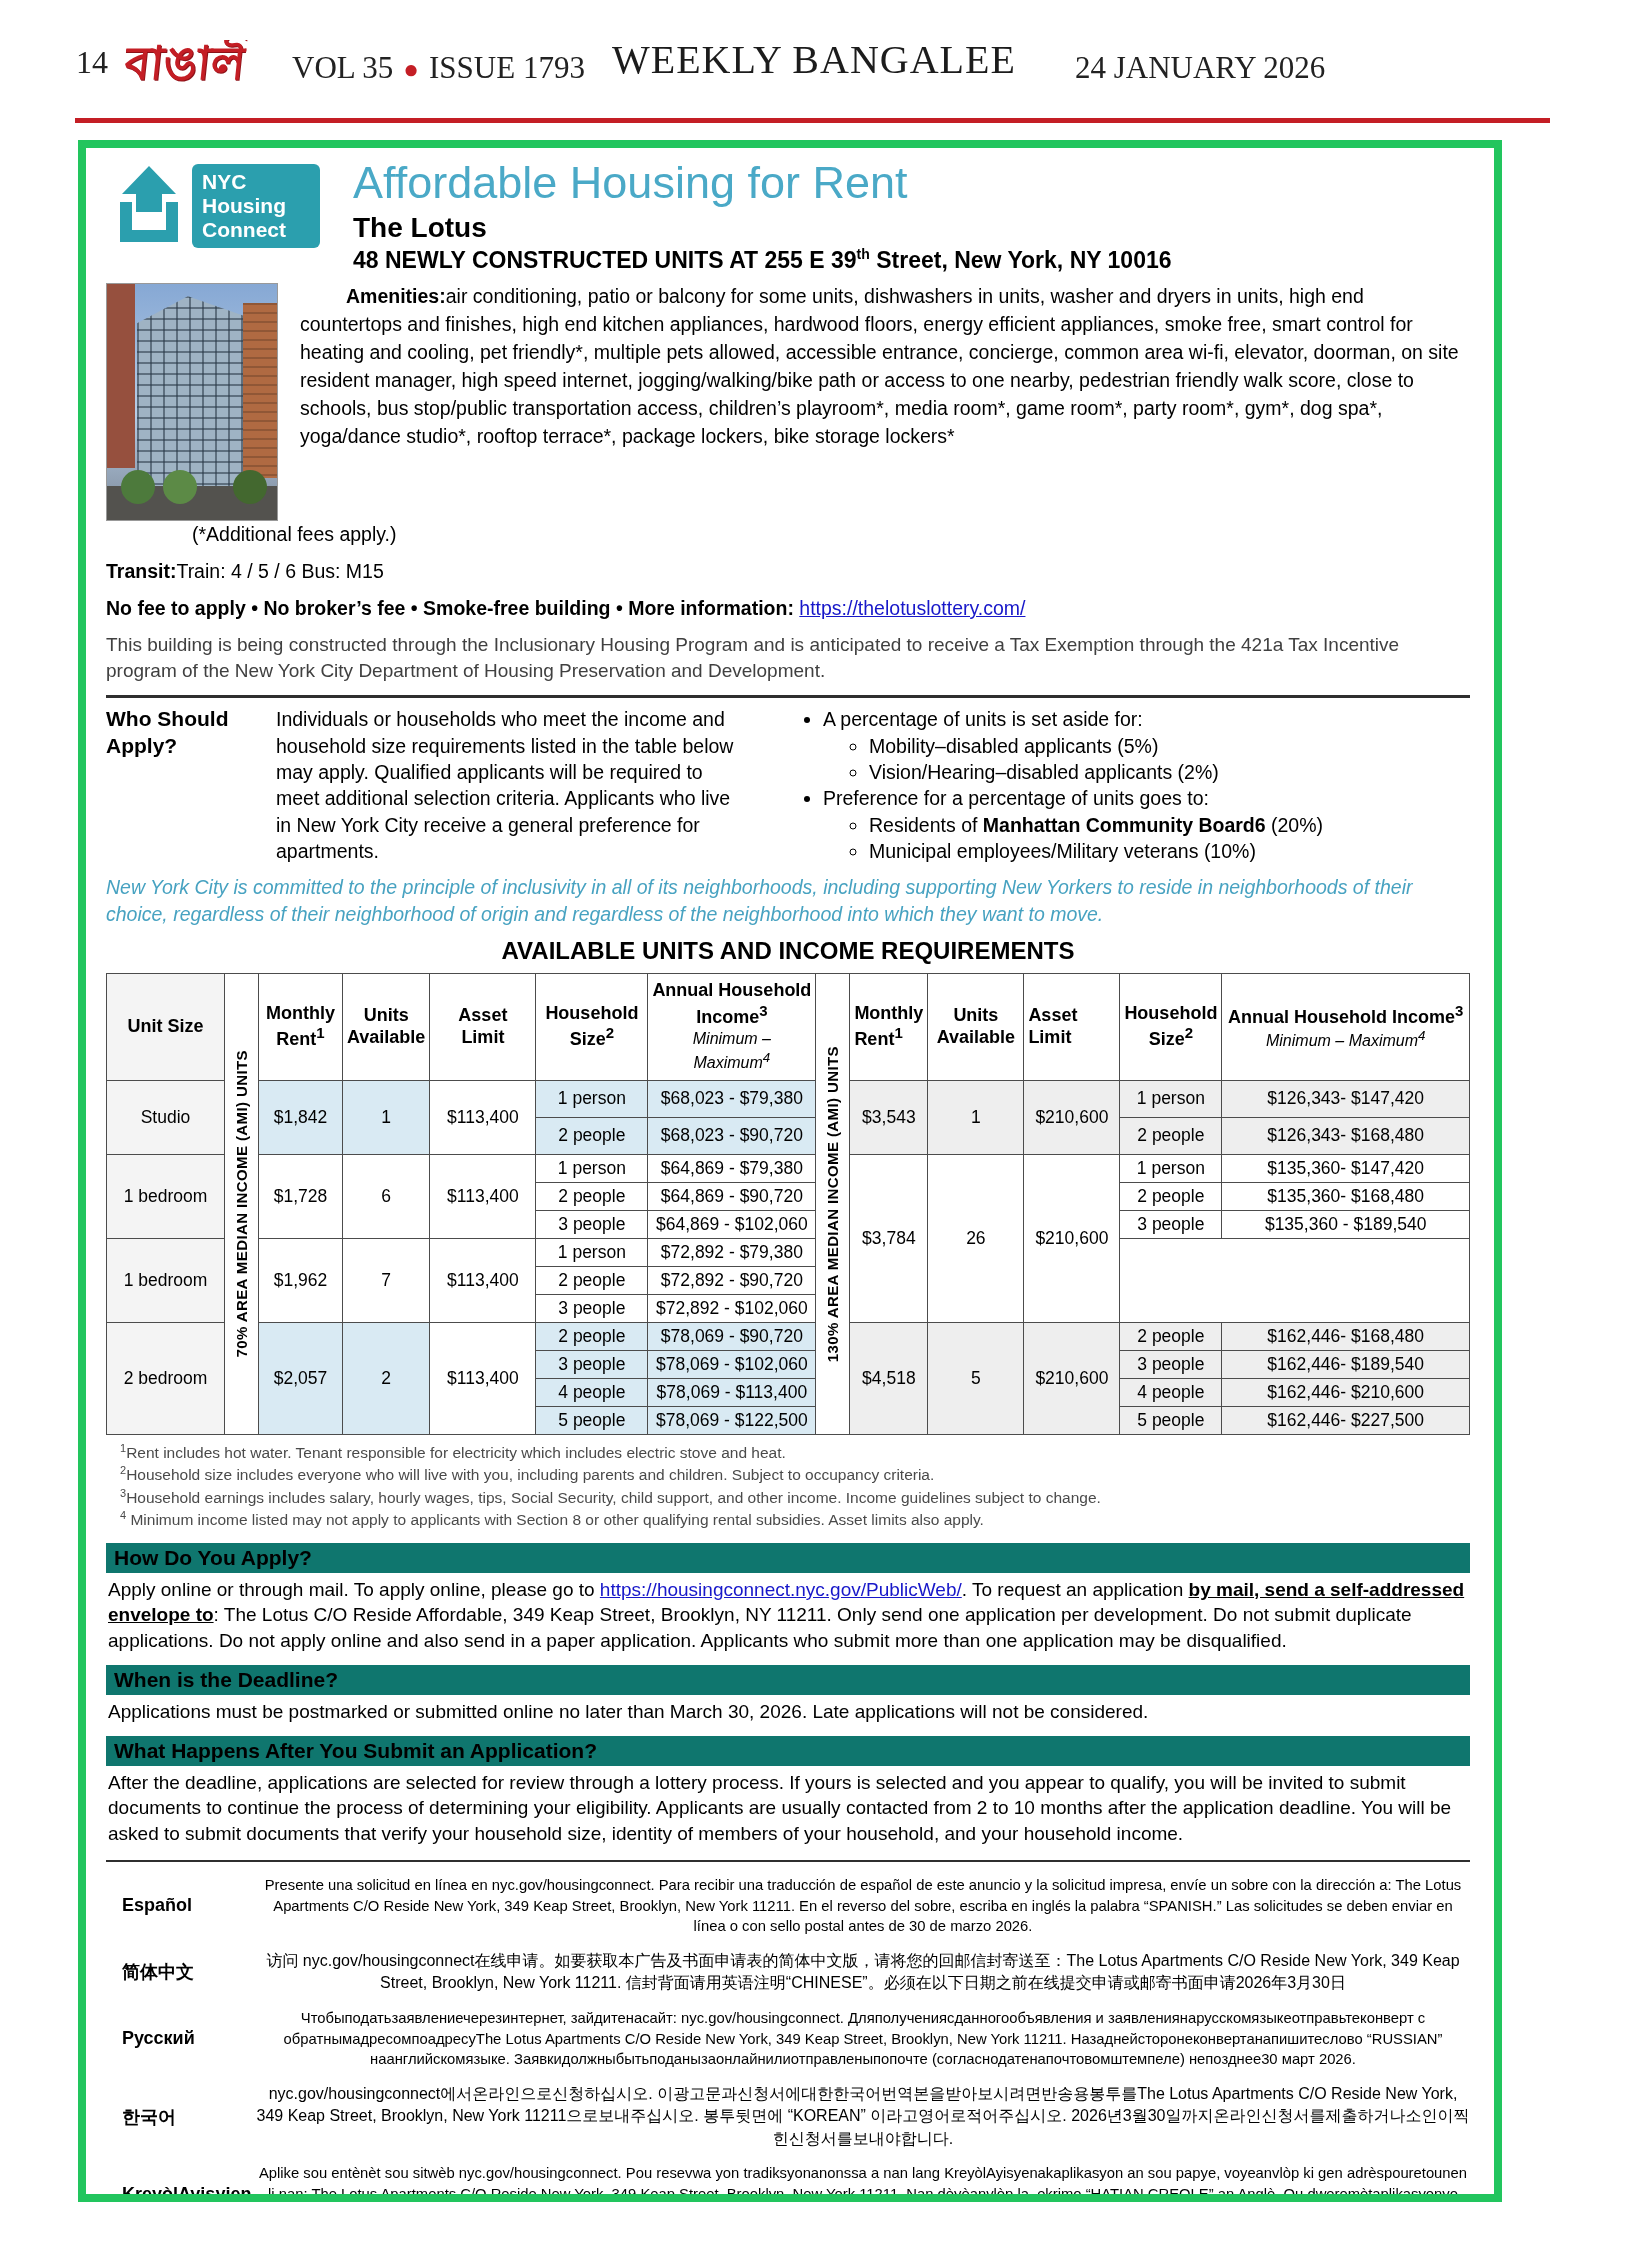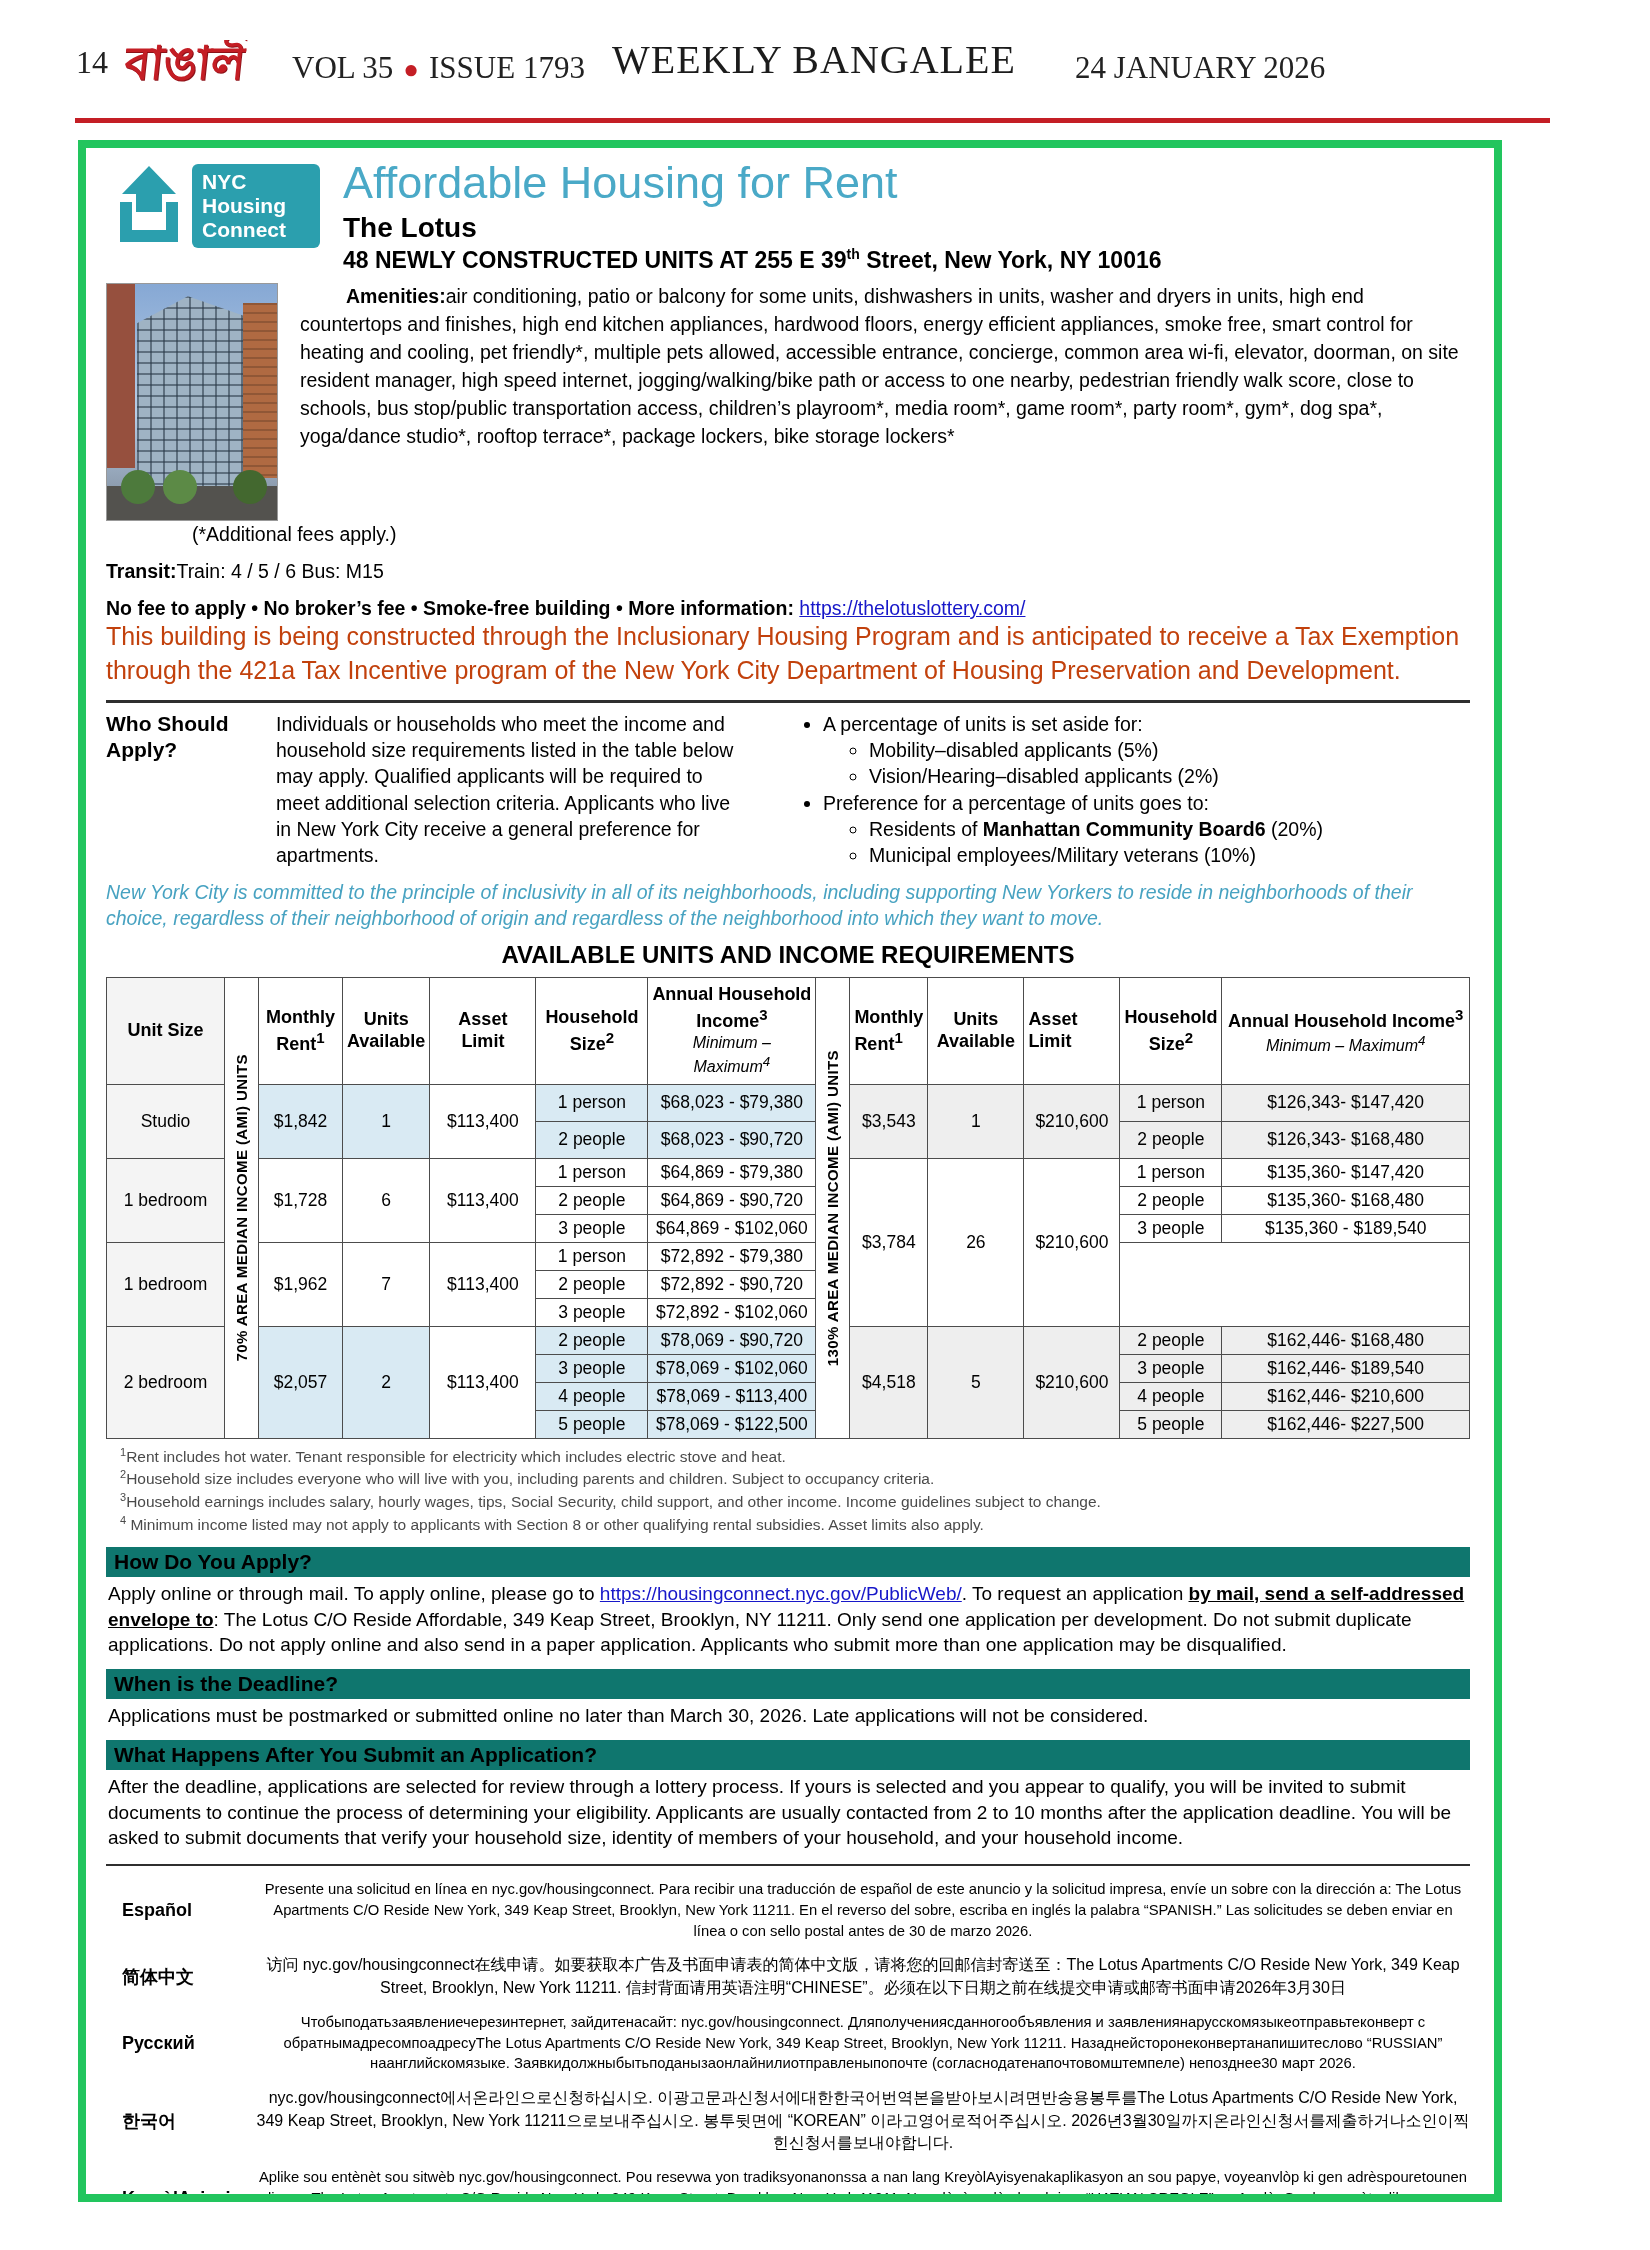--- a/index.html
+++ b/index.html
@@ -19,21 +19,21 @@
   
   .ad { position:absolute; left:78px; top:140px; width:1424px; height:2062px; border:8px solid #22c55e;
         padding:10px 24px 0 20px; overflow:hidden; background:#fff; }
 
   
   .brand-row { display:flex; align-items:flex-start; }
   .hc-logo { display:flex; align-items:center; width:235px; flex:none; margin-top:6px;}
   .hc-arrow { width:86px; height:84px; flex:none;}
   .hc-box { width:128px; height:84px; background:#2b9fae; border-radius:6px; color:#fff; font-weight:bold;
             font-size:21px; line-height:1.15; padding:6px 0 0 10px; }
-  .head-text { margin-left:2px; }
+  .head-text { margin-left:12px; }
   .ad-title { color:#4aa9c7; font-size:45px; line-height:1.1; }
   .lotus { font-size:28px; font-weight:bold; margin-top:4px;}
   .units-line { font-size:23px; font-weight:bold; margin-top:2px;}
   .units-line sup { font-size:14px; }
   .hood { font-size:23px; font-weight:bold; }
 
   
   .amen-row { display:flex; margin-top:10px; }
   .photo { width:172px; height:238px; flex:none; position:relative; overflow:hidden; border:1px solid #999;
            background:linear-gradient(180deg,#86a8d4 0%,#b8cde6 55%,#7a8796 100%); }
@@ -48,21 +48,21 @@
   .ph-trees { position:absolute; bottom:0; left:0; width:100%; height:34px; background:#53524e; }
   .ph-t1,.ph-t2,.ph-t3 { position:absolute; bottom:16px; width:34px; height:34px; border-radius:50%; background:#4d7a3c; }
   .ph-t2 { left:56px; background:#5c8a46;} .ph-t3 { right:10px; background:#43682f;}
   .amen-text { flex:1; font-size:19.5px; line-height:1.43; padding-left:22px; text-align:left; text-indent:46px;}
   .amen-note { font-size:19.5px; margin:2px 0 0 86px; }
   b.inl { font-weight:bold; }
 
   .transit { font-size:19.5px; margin-top:14px; }
   .nofee { font-size:19.5px; font-weight:bold; margin-top:14px; }
   .nofee .url { font-weight:normal; }
-  .teal-p { color:#c2410c; font-size:25px; line-height:1.35; margin-top:0; }
+  .teal-p { color:#404040; font-size:19px; line-height:1.35; margin-top:12px; }
   .hr-dark { border:none; border-top:3px solid #2f2f2f; margin:12px 0 8px 0; }
 
   
   .who-row { display:flex; }
   .who-h { width:160px; flex:none; font-weight:bold; font-size:21px; line-height:1.25;}
   .who-body { width:480px; flex:none; font-size:19.5px; line-height:1.35; padding-left:10px;}
   .who-bullets { flex:1; font-size:19.5px; line-height:1.35; padding-left:55px;}
   .who-bullets ul { list-style:disc; margin-left:22px; }
   .who-bullets ul ul { list-style:circle; margin-left:46px; }
   .inclusive { color:#47a2c1; font-style:italic; font-size:19.5px; line-height:1.35; margin-top:10px;}

